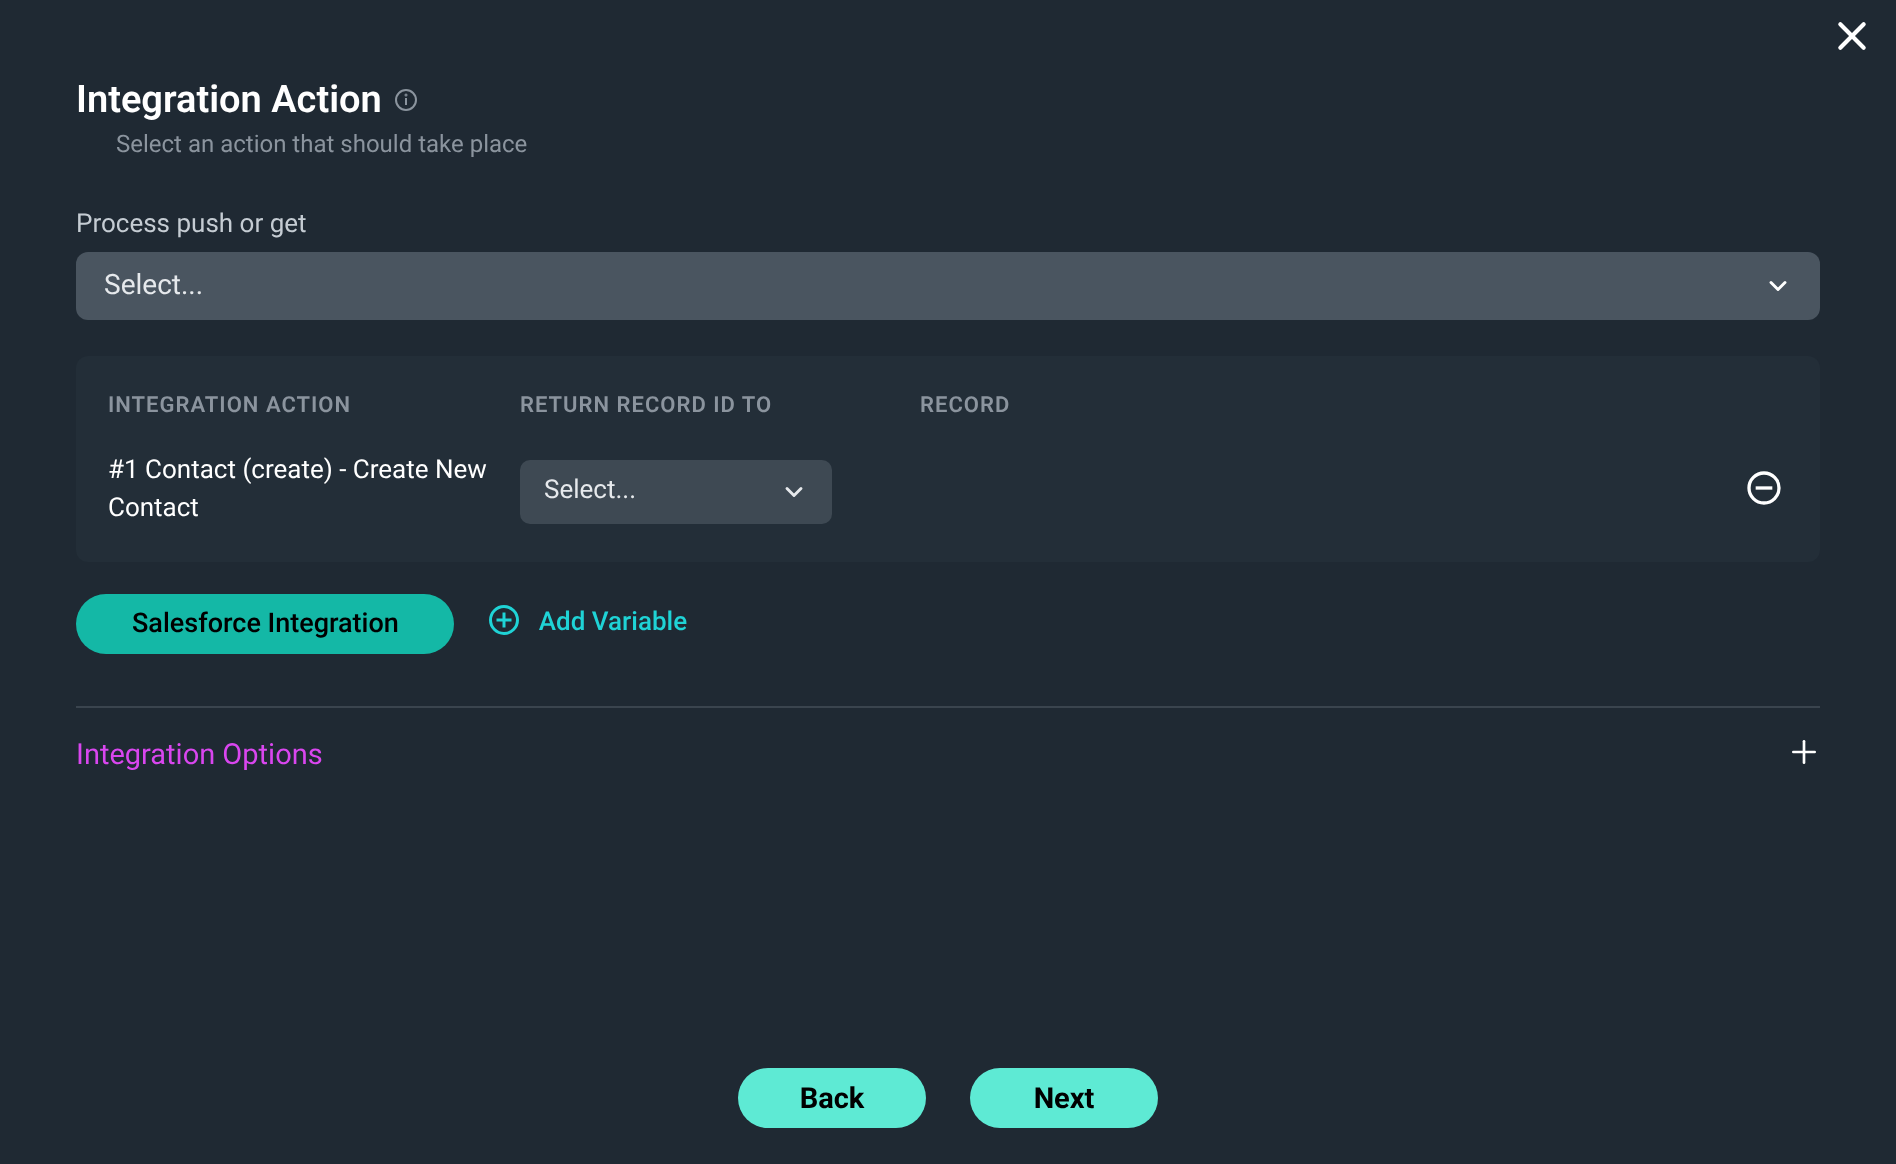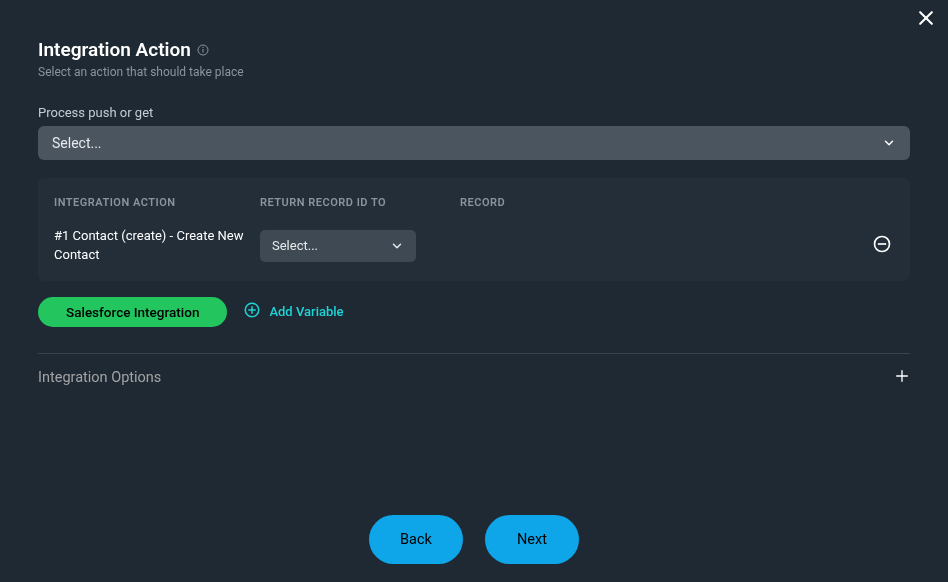--- a/index.html
+++ b/index.html
@@ -57,20 +57,21 @@
       color: #8b949e;
     }
     .info-icon svg {
       width: 12px;
       height: 12px;
     }
     .section-subtitle {
       font-size: 12px;
       color: #8b949e;
       margin-top: 4px;
+      margin-left: 20px;
     }
     .field-label {
       font-size: 13px;
       color: #c5ccd3;
       margin-top: 26px;
       margin-bottom: 6px;
     }
     .select-main {
       background: #4a5560;
       border-radius: 6px;
@@ -156,21 +157,21 @@
       width: 20px;
       height: 20px;
     }
     .action-buttons-row {
       display: flex;
       align-items: center;
       gap: 16px;
       margin-top: 16px;
     }
     .pill-btn {
-      background: #22c55e;
+      background: #14b8a6;
       color: #000;
       font-size: 13.5px;
       font-weight: 500;
       border: none;
       border-radius: 999px;
       height: 30px;
       padding: 0 28px;
       cursor: pointer;
     }
     .add-variable {
@@ -194,44 +195,44 @@
     }
     .options-row {
       display: flex;
       align-items: center;
       justify-content: space-between;
       margin-top: 14px;
       cursor: pointer;
     }
     .options-title {
       font-size: 14.5px;
-      color: #a3a3a3;
+      color: #d946ef;
     }
     .plus-icon svg {
       width: 16px;
       height: 16px;
       color: #fff;
     }
     .footer {
       position: absolute;
       bottom: 18px;
       left: 0;
       right: 0;
       display: flex;
       justify-content: center;
       gap: 22px;
     }
     .footer-btn {
-      background: #0ea5e9;
+      background: #5eead4;
       color: #000;
       font-size: 14.5px;
-      font-weight: 400;
+      font-weight: 700;
       border: none;
       border-radius: 999px;
-      height: 49px;
+      height: 30px;
       width: 94px;
       cursor: pointer;
     }
   </style>
 </head>
 <body>
 
 <div class="modal">
 
   <div class="close-btn">

